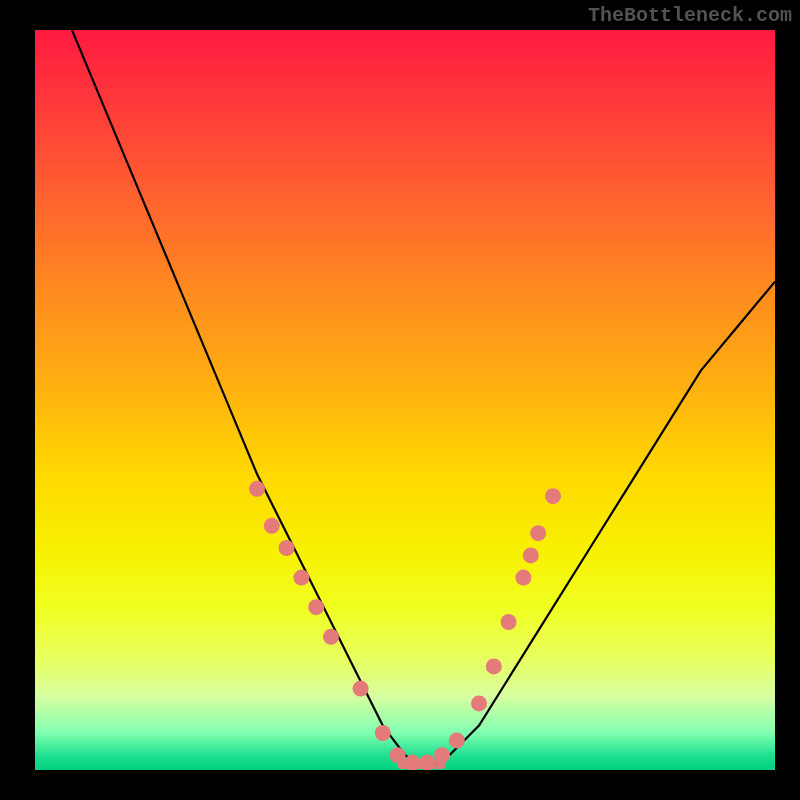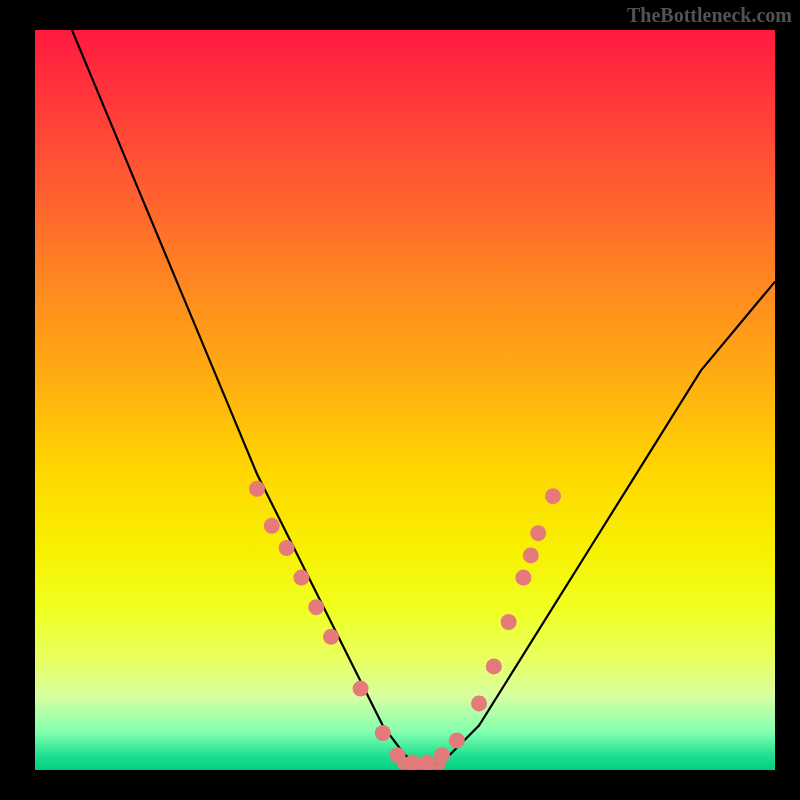--- a/index.html
+++ b/index.html
@@ -8,21 +8,21 @@
     width: 800px;
     height: 800px;
     position: relative;
     background: #000;
   }
   .watermark {
     position: absolute;
     top: 4px;
     right: 8px;
     color: #525252;
-    font-family: Liberation Serif, serif;
+    font-family: Liberation Mono, monospace;
     font-size: 20px;
     font-weight: bold;
     z-index: 10;
   }
   .plot-area {
     position: absolute;
     left: 35px;
     top: 30px;
     width: 740px;
     height: 740px;

